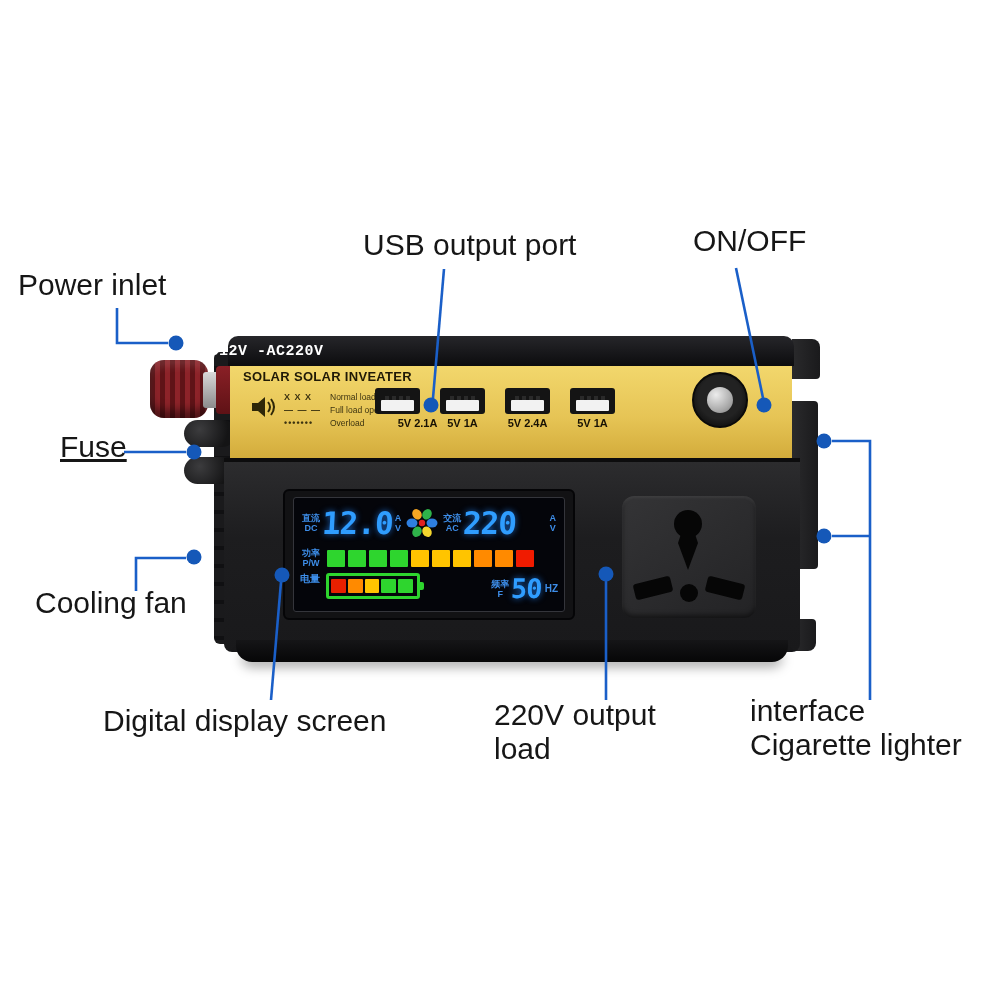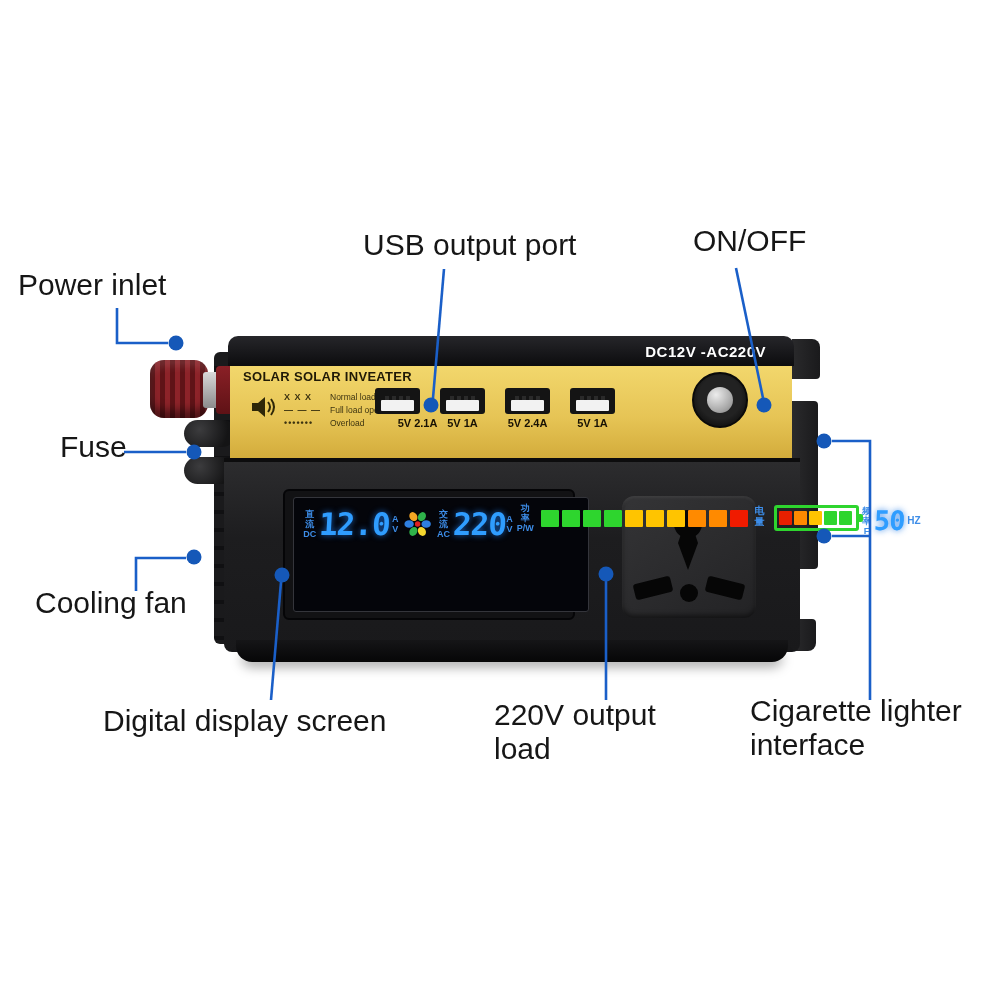--- a/index.html
+++ b/index.html
@@ -8,21 +8,21 @@
   .abs{position:absolute;}
 
   
   .callout{position:absolute;color:#161616;font-size:30px;line-height:34px;z-index:2;white-space:nowrap;}
 
   
   svg.arrows{position:absolute;left:0;top:0;z-index:4;}
 
   
   .top-band{left:228px;top:336px;width:566px;height:30px;background:linear-gradient(#26262a,#0c0c0e);
-            border-radius:10px 10px 0 0;display:flex;align-items:center;justify-content:flex-end;z-index:1;}
+            border-radius:10px 10px 0 0;display:flex;align-items:center;justify-content:flex-start;z-index:1;font-family:Liberation Mono, monospace;}
   .top-band span{color:#fff;font-weight:bold;font-size:15px;letter-spacing:.5px;transform:translateX(-28px);}
   .gold{left:230px;top:366px;width:562px;height:94px;z-index:1;
         background:linear-gradient(180deg,#f2d76c 0%,#e6c455 55%,#d2ab3a 100%);}
   .body-main{left:224px;top:458px;width:576px;height:190px;z-index:1;border-radius:0 0 8px 8px;
         background:linear-gradient(180deg,#2c2c2e 0%,#1d1d1f 40%,#19191b 100%);border-top:4px solid #0c0c0d;}
   .bottom-band{left:236px;top:640px;width:552px;height:22px;background:linear-gradient(#151517,#060607);
         border-radius:0 0 16px 16px;z-index:1;box-shadow:0 10px 12px -5px rgba(0,0,0,.35);}
   .tab{background:linear-gradient(90deg,#2a2a2c,#1a1a1c);z-index:0;}
   .tab1{left:792px;top:339px;width:28px;height:40px;border-radius:0 8px 4px 0;}
   .tab2{left:792px;top:401px;width:26px;height:168px;border-radius:0 4px 4px 0;}
@@ -59,22 +59,22 @@
         color:#181204;z-index:2;white-space:nowrap;}
   
   .pwr-outer{left:692px;top:372px;width:56px;height:56px;border-radius:50%;z-index:2;
         background:radial-gradient(circle at 50% 45%,#222 55%,#000 100%);border:2px solid #0a0a0a;box-sizing:border-box;}
   .pwr-inner{left:707px;top:387px;width:26px;height:26px;border-radius:50%;z-index:3;
         background:radial-gradient(circle at 35% 30%,#ececec,#a8a8a8 65%,#7d7d7d);}
 
   
   .disp-frame{left:283px;top:489px;width:292px;height:131px;background:#121214;border:2px solid #050507;
         border-radius:6px;z-index:2;box-sizing:border-box;}
-  .disp-screen{left:293px;top:497px;width:296px;height:115px;background:#04050a;border:1px solid #34353b;
-        border-radius:3px;z-index:3;box-sizing:border-box;padding:5px 6px;display:flex;flex-direction:row;}
+  .disp-screen{left:293px;top:497px;width:272px;height:115px;background:#04050a;border:1px solid #34353b;
+        border-radius:3px;z-index:3;box-sizing:border-box;padding:5px 6px;display:flex;flex-direction:column;}
   .cjk{color:#3d8de8;font-weight:bold;font-size:10px;line-height:11px;text-align:center;}
   .seg{font-family:"DejaVu Sans Mono",monospace;font-weight:bold;color:#2f9dff;
        text-shadow:0 0 6px rgba(30,120,230,.8);transform:skewX(-3deg);}
   .row1{display:flex;align-items:center;height:42px;}
   .row2{display:flex;align-items:center;height:26px;margin-top:2px;}
   .row3{display:flex;align-items:flex-start;height:34px;margin-top:2px;}
   .seg-big{font-size:31px;letter-spacing:-1px;}
   .seg-mid{font-size:27px;letter-spacing:-1px;}
   .avstack{display:flex;flex-direction:column;justify-content:center;margin:0 2px;}
   .avstack .cjk{font-size:9px;line-height:10px;}
@@ -98,30 +98,30 @@
   .hole-ctr{left:58px;top:88px;width:18px;height:18px;border-radius:50%;}
 </style>
 </head>
 <body>
 
 <div class="stage">
 
   <div class="callout" style="left:363px;top:228px;">USB output port</div>
   <div class="callout" style="left:18px;top:268px;">Power inlet</div>
   <div class="callout" style="left:693px;top:224px;text-align:center;">ON/OFF</div>
-  <div class="callout" style="left:60px;top:430px;">Fuse</div>
+  <div class="callout" style="left:60px;top:430px;text-decoration:underline;">Fuse</div>
   <div class="callout" style="left:35px;top:586px;">Cooling fan</div>
   <div class="callout" style="left:103px;top:704px;">Digital display screen</div>
   <div class="callout" style="left:494px;top:698px;">
     <div>220V output</div>
     <div>load</div>
   </div>
   <div class="callout" style="left:750px;top:694px;">
+    <div>interface</div>
     <div>Cigarette lighter</div>
-    <div>interface</div>
   </div>
 
   <svg class="arrows" width="1000" height="1000">
     <g stroke="#1a5fc8" stroke-width="2.6" fill="none">
       <polyline points="117,308 117,343 168,343"></polyline>
       <line x1="444" y1="269" x2="433" y2="398"></line>
       <line x1="736" y1="268" x2="763" y2="398"></line>
       <line x1="124" y1="452" x2="186" y2="452"></line>
       <polyline points="136,591 136,558 186,558"></polyline>
       <line x1="281" y1="582" x2="271" y2="700"></line>

